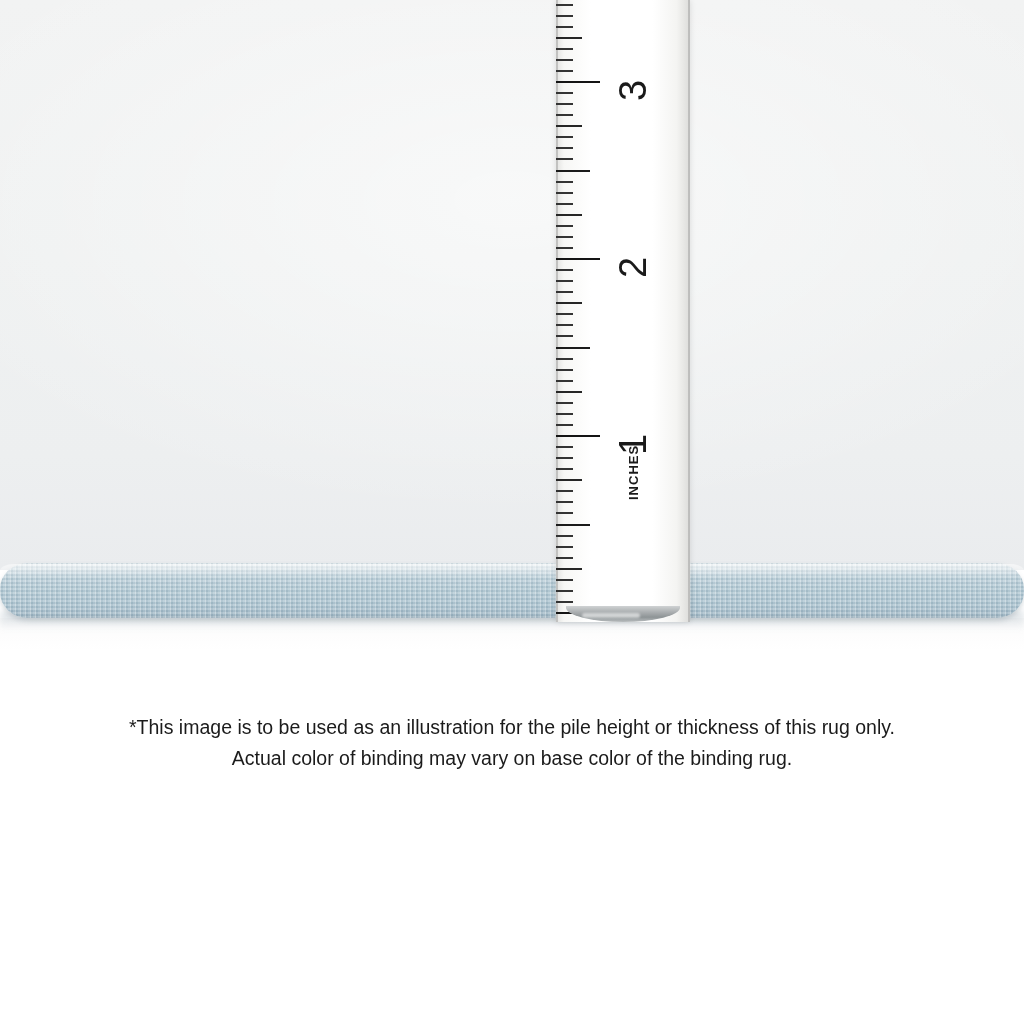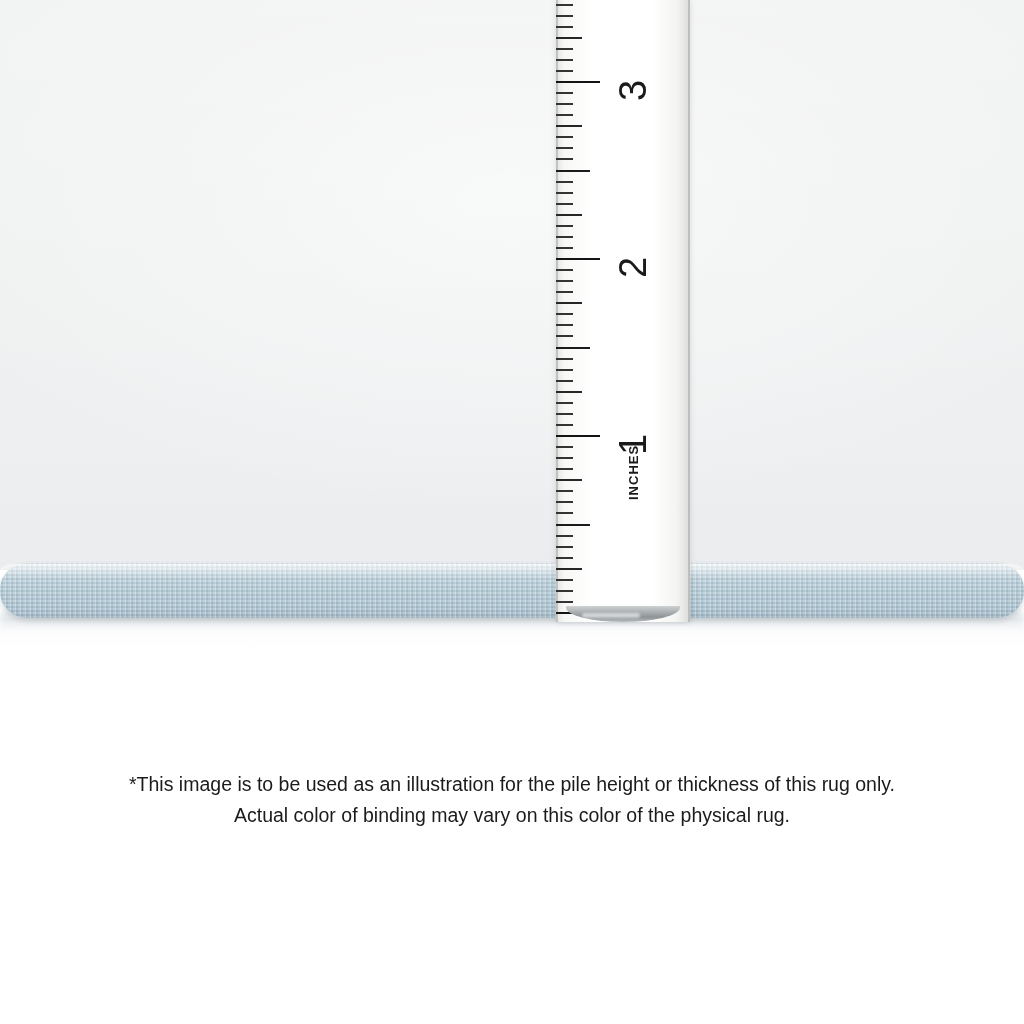--- a/index.html
+++ b/index.html
@@ -214,21 +214,21 @@
   .ruler-edge-r {
     position: absolute;
     right: 0; top: 0; width: 2px; height: 622px;
     background: rgba(150,150,150,0.45);
   }
 
   
   .caption {
     position: absolute;
     left: 0;
-    top: 769px;
+    top: 712px;
     width: 1024px;
     text-align: center;
     color: #1b1b1b;
     font-family: "Liberation Sans", sans-serif;
     font-size: 19.5px;
     line-height: 31px;
   }
   .caption-line { display: block; }
 </style>
 </head>
@@ -320,16 +320,16 @@
       <div class="ruler-inches-label">INCHES</div>
 
       <div class="ruler-tip"></div>
       <div class="ruler-tip-shine"></div>
     </div>
 
   </div>
 
   <div class="caption">
     <span class="caption-line">*This image is to be used as an illustration for the pile height or thickness of this rug only.</span>
-    <span class="caption-line">Actual color of binding may vary on this color of the physical rug.</span>
+    <span class="caption-line">Actual color of binding may vary on base color of the binding rug.</span>
   </div>
 
 </div>
 
 </body></html>

